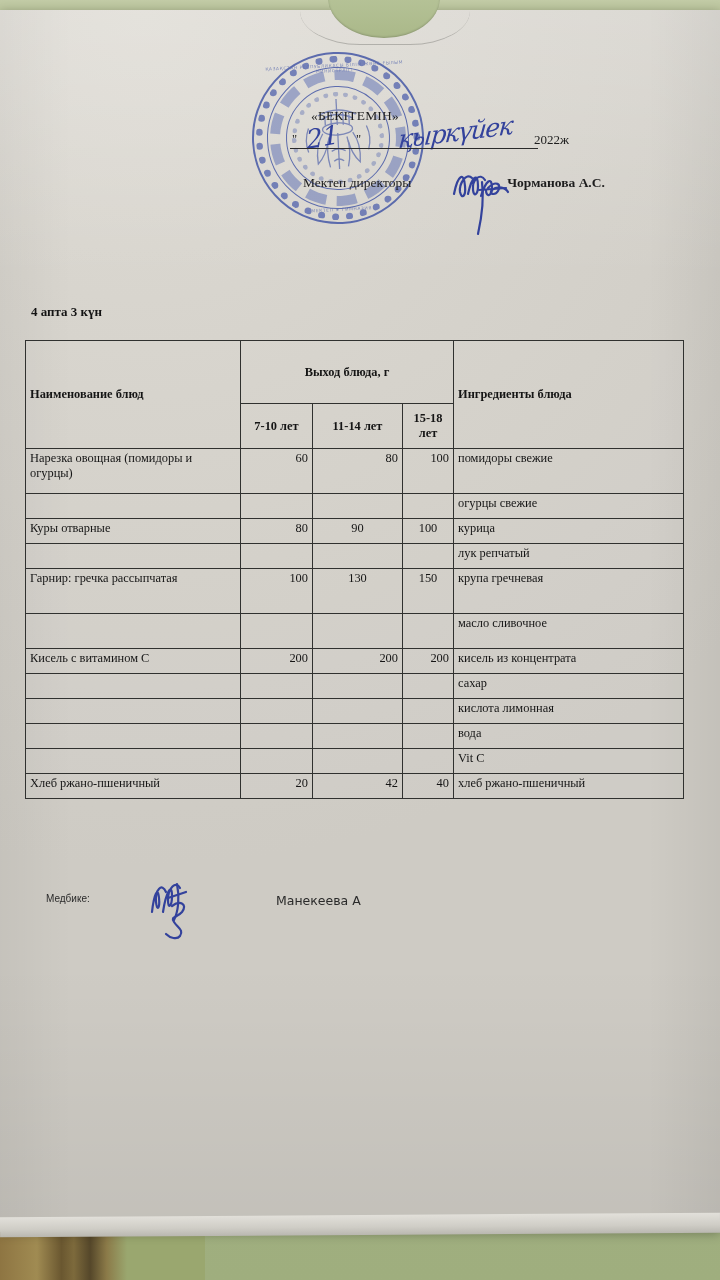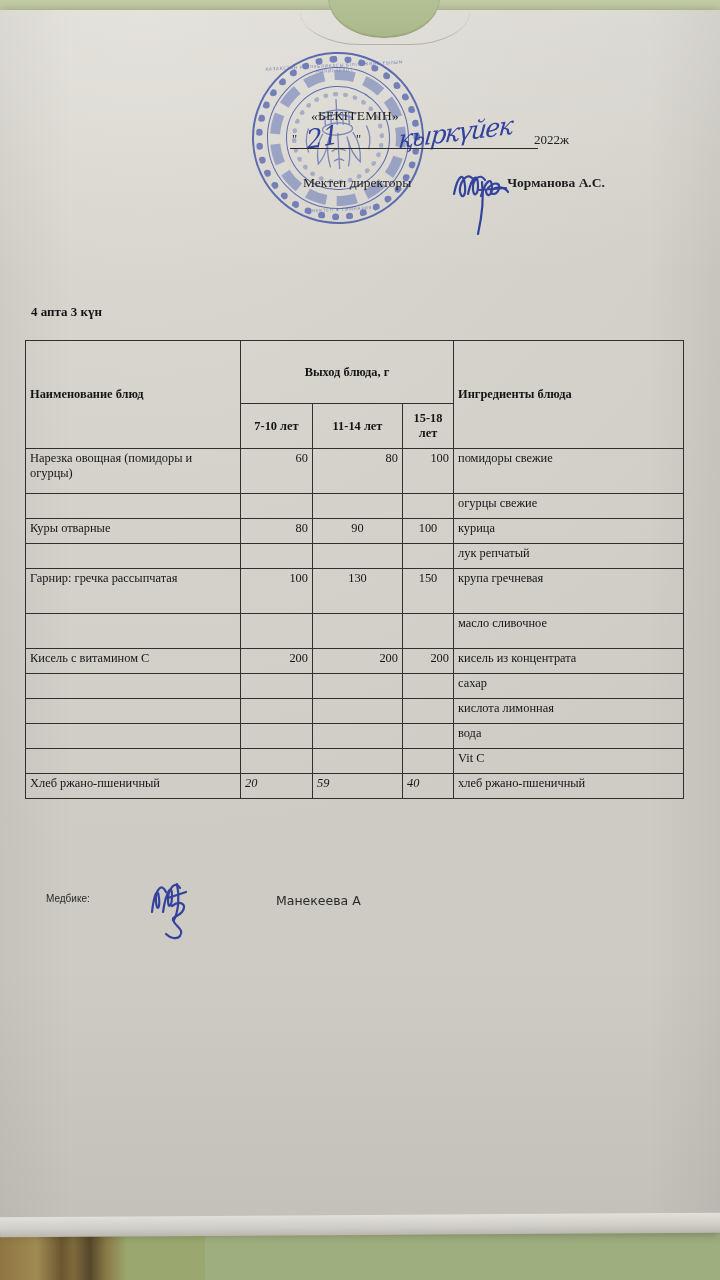--- a/index.html
+++ b/index.html
@@ -269,21 +269,21 @@
   .col-a     { width: 72px; }
   .col-b     { width: 90px; }
   .col-c     { width: 51px; }
   .col-ing   { width: 230px; }
 
   .hdr-row-1 th { height: 58px; }
   .hdr-row-2 th { height: 40px; font-size: 12.4px; }
 
   td.num-r { text-align: right; }
   td.num-l { text-align: center; }
-  td.num-c { text-align: left; font-style: italic; }
+  td.num-c { text-align: right; }
   td.ing   { vertical-align: top; }
   td.ing-mid { vertical-align: middle; }
   tr.r-tall td { height: 40px; }
   tr.r-std  td { height: 20px; }
   tr.r-mid  td { height: 30px; }
 
   
   .nurse {
     position: absolute;
     left: 46px;
@@ -476,21 +476,21 @@
             <tr class="r-std">
               <td></td>
               <td class="num-r"></td>
               <td class="num-r"></td>
               <td class="num-r"></td>
               <td class="ing">Vit C</td>
             </tr>
             <tr class="r-std">
               <td>Хлеб ржано-пшеничный</td>
               <td class="num-c">20</td>
-              <td class="num-c">59</td>
+              <td class="num-c">42</td>
               <td class="num-c">40</td>
               <td class="ing">хлеб ржано-пшеничный</td>
             </tr>
           </tbody>
       </table>
     </div>
 
     <div class="nurse">Медбике:</div>
     <svg class="sig-nurse" viewBox="0 0 60 74">
       <g fill="none" stroke="#33429c" stroke-width="2.2" stroke-linecap="round">

